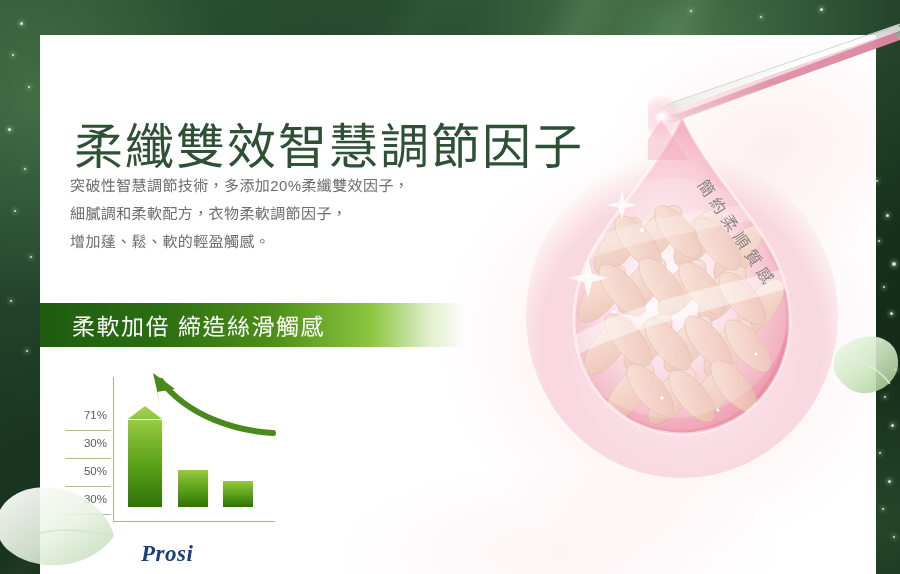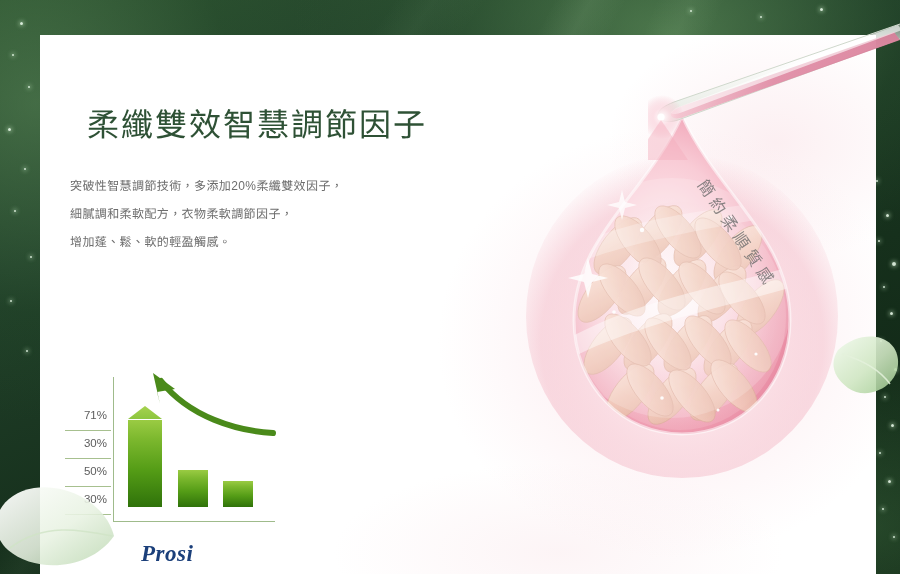--- a/index.html
+++ b/index.html
@@ -67,36 +67,36 @@
     background:
       radial-gradient(ellipse 330px 300px at 76% 57%, rgba(247,196,205,0.55) 0%, rgba(250,222,228,0.28) 42%, rgba(255,255,255,0) 72%),
       radial-gradient(ellipse 240px 170px at 88% 20%, rgba(246,205,213,0.32) 0%, rgba(255,255,255,0) 70%),
       radial-gradient(ellipse 300px 120px at 62% 96%, rgba(249,228,232,0.40) 0%, rgba(255,255,255,0) 75%);
     pointer-events: none;
   }
 
   
   .headline {
     position: absolute;
-    left: 47px;
+    left: 34px;
     top: 52px;
-    font-size: 32px;
+    font-size: 49px;
     line-height: 1.12;
     letter-spacing: 2px;
     color: #2e5135;
     font-weight: 400;
     white-space: nowrap;
   }
 
   
   .subtitle {
     position: absolute;
     left: 30px;
     top: 137px;
-    font-size: 12px;
+    font-size: 15px;
     line-height: 28px;
     color: #6d6d6d;
     letter-spacing: 0.4px;
   }
   .subtitle div { white-space: nowrap; }
 
   
   .banner {
     position: absolute;
     left: 0px;
@@ -273,20 +273,23 @@
     <div class="panel-haze"></div>
 
     <h1 class="headline">柔纖雙效智慧調節因子</h1>
 
     <div class="subtitle">
       <div>突破性智慧調節技術，多添加20%柔纖雙效因子，</div>
       <div>細膩調和柔軟配方，衣物柔軟調節因子，</div>
       <div>增加蓬、鬆、軟的輕盈觸感。</div>
     </div>
 
+    <div class="banner">
+      <span class="banner-label">柔軟加倍 締造絲滑觸感</span>
+    </div>
 
     <div class="chart">
 
       <div class="chart-ylabels">
         <div class="chart-ytick" style="top:34px;height:22px;">71%</div>
         <div class="chart-ytick" style="top:62px;height:22px;">30%</div>
         <div class="chart-ytick" style="top:90px;height:22px;text-align:right;">50%</div>
         <div class="chart-ytick" style="top:118px;height:22px;">30%</div>
       </div>
 

